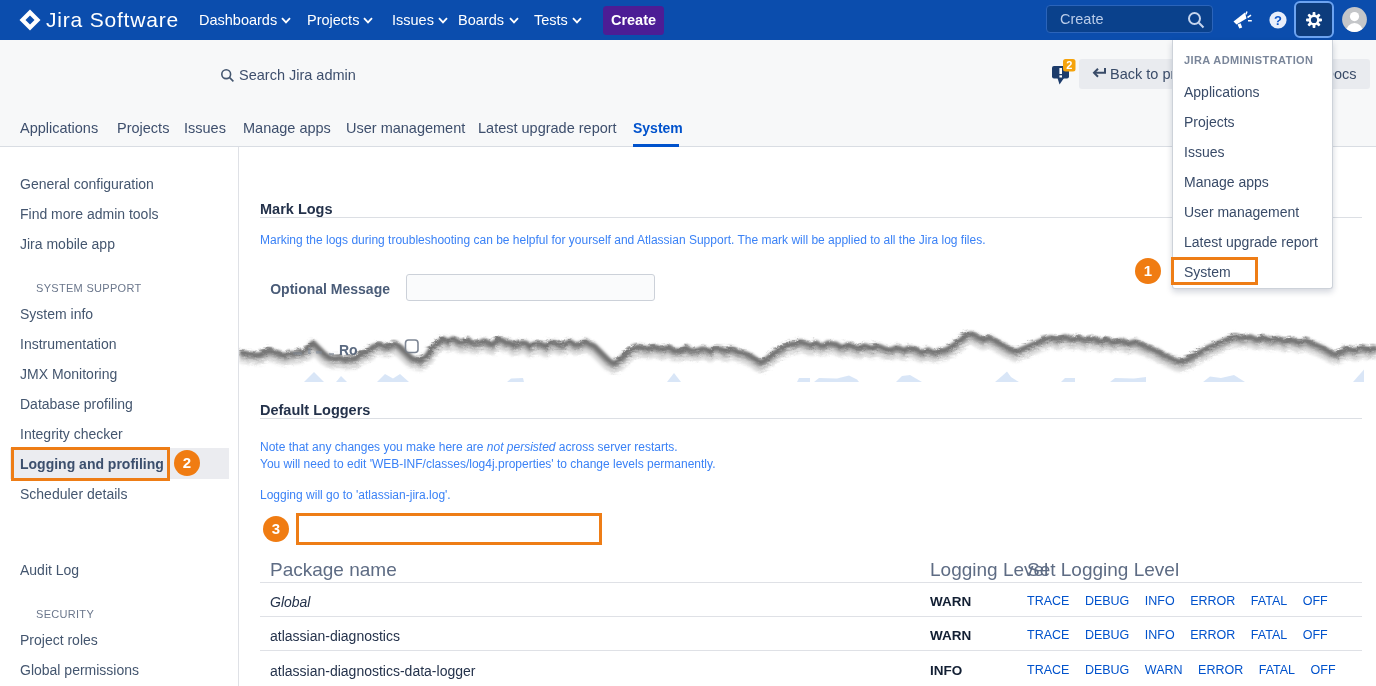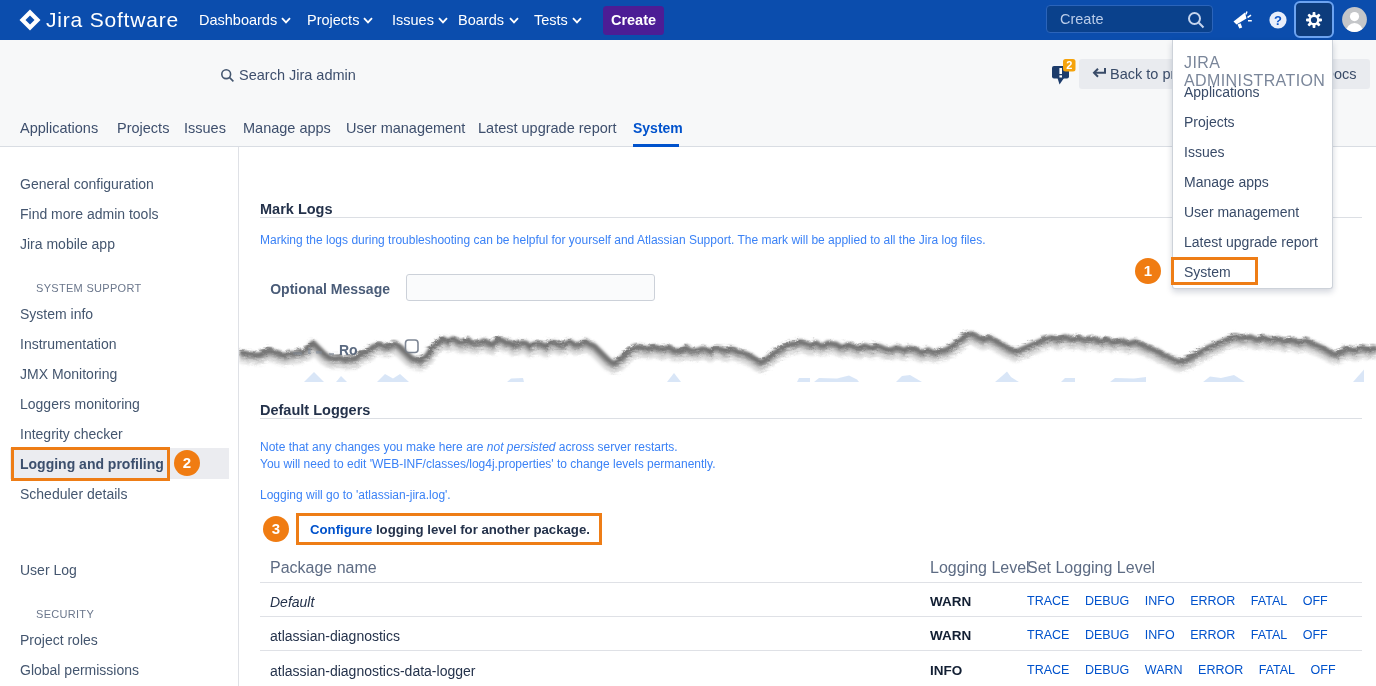--- a/index.html
+++ b/index.html
@@ -45,21 +45,21 @@
   .obox { position:absolute; border:3px solid #ee7d16; }
   .ocirc { position:absolute; width:26px; height:26px; border-radius:50%; background:#f07c12;
     color:#fff; font-size:15px; font-weight:bold; text-align:center; line-height:26px; }
 
   
   #dd { position:absolute; left:1172px; top:40px; width:161px; height:249px; background:#fff;
     border:1px solid #cdd2d9; border-top:none; border-radius:0 0 3px 3px; box-shadow:0 3px 6px rgba(9,30,66,0.18); }
   .dditem { position:absolute; left:11px; font-size:14px; color:#394b68; }
 
   
-  .th { position:absolute; font-size:16px; color:#5e6c84; }
+  .th { position:absolute; font-size:19px; color:#5e6c84; }
   .tline { position:absolute; left:260px; width:1102px; height:1px; background:#dfe1e6; }
   .td { position:absolute; font-size:14px; color:#24324b; }
   .lvl { font-weight:bold; color:#121f33; font-size:13.5px; }
   .loglinks { position:absolute; display:flex; gap:15.5px; font-size:12.5px; color:#0052cc; }
 </style>
 </head>
 <body>
 <div id="page">
 
   <div id="nav">
@@ -163,28 +163,28 @@
   <div id="tabline"></div>
 
   <div id="side"></div>
   <div class="sitem" style="top:176px">General configuration</div>
   <div class="sitem" style="top:206px">Find more admin tools</div>
   <div class="sitem" style="top:236px">Jira mobile app</div>
   <div class="shead" style="top:282px">SYSTEM SUPPORT</div>
   <div class="sitem" style="top:306px">System info</div>
   <div class="sitem" style="top:336px">Instrumentation</div>
   <div class="sitem" style="top:366px">JMX Monitoring</div>
-  <div class="sitem" style="top:396px">Loggers monitoring</div>
+  <div class="sitem" style="top:396px">Database profiling</div>
   <div class="sitem" style="top:426px">Integrity checker</div>
   <div class="abs" style="left:10px;top:448px;width:219px;height:31px;background:#ebecf0"></div>
   <div class="sitem" style="top:456px;font-weight:bold;color:#3c4f6d">Logging and profiling</div>
   <div class="obox" style="left:11px;top:447px;width:159px;height:34px"></div>
   <div class="ocirc" style="left:174px;top:450px">2</div>
   <div class="sitem" style="top:486px">Scheduler details</div>
-  <div class="sitem" style="top:562px">User Log</div>
+  <div class="sitem" style="top:562px">Audit Log</div>
   <div class="shead" style="top:608px">SECURITY</div>
   <div class="sitem" style="top:632px">Project roles</div>
   <div class="sitem" style="top:662px">Global permissions</div>
 
   <div class="h3" style="top:201px">Mark Logs</div>
   <div class="rule" style="top:217px"></div>
   <div class="para" style="top:233px">Marking the logs during troubleshooting can be helpful for yourself and Atlassian Support. The mark will be applied to all the Jira log files.</div>
   <div class="abs" style="left:260px;top:281px;width:130px;text-align:right;font-size:14px;font-weight:bold;color:#4a5c78">Optional Message</div>
   <div class="abs" style="left:406px;top:274px;width:249px;height:27px;background:#fafbfc;border:1px solid #ccd1d9;border-radius:3px"></div>
 
@@ -233,27 +233,26 @@
   </svg>
 
   <div class="h3" style="top:402px">Default Loggers</div>
   <div class="rule" style="top:418px"></div>
   <div class="para" style="top:440px">Note that any changes you make here are <i>not persisted</i> across server restarts.</div>
   <div class="para" style="top:457px">You will need to edit 'WEB-INF/classes/log4j.properties' to change levels permanently.</div>
   <div class="para" style="top:488px">Logging will go to 'atlassian-jira.log'.</div>
 
   <div class="ocirc" style="left:263px;top:516px">3</div>
   <div class="obox" style="left:296px;top:513px;width:306px;height:32px"></div>
-  <div class="abs" style="left:310px;top:522px;font-size:13.2px;font-weight:bold;color:#24324b"><span class="link">Configure</span> logging level for another package.</div>
 
   <div class="th" style="left:270px;top:559px">Package name</div>
   <div class="th" style="left:930px;top:559px">Logging Level</div>
   <div class="th" style="left:1027px;top:559px">Set Logging Level</div>
   <div class="tline" style="top:582px"></div>
-  <div class="td" style="left:270px;top:594px;font-style:italic">Default</div>
+  <div class="td" style="left:270px;top:594px;font-style:italic">Global</div>
   <div class="td lvl" style="left:930px;top:594px">WARN</div>
   <div class="loglinks" style="left:1027px;top:594px">
       <span>TRACE</span>
       <span>DEBUG</span>
       <span>INFO</span>
       <span>ERROR</span>
       <span>FATAL</span>
       <span>OFF</span>
     </div>
   <div class="tline" style="top:616px"></div>
@@ -273,21 +272,21 @@
   <div class="loglinks" style="left:1027px;top:663px">
       <span>TRACE</span>
       <span>DEBUG</span>
       <span>WARN</span>
       <span>ERROR</span>
       <span>FATAL</span>
       <span>OFF</span>
     </div>
 
   <div id="dd">
-    <div class="abs" style="left:11px;top:14px;font-size:16px;font-weight:normal;color:#7a869a;letter-spacing:0.4px">JIRA ADMINISTRATION</div>
+    <div class="abs" style="left:11px;top:14px;font-size:11px;font-weight:bold;color:#7a869a;letter-spacing:0.4px">JIRA ADMINISTRATION</div>
     <div class="dditem" style="top:44px">Applications</div>
     <div class="dditem" style="top:74px">Projects</div>
     <div class="dditem" style="top:104px">Issues</div>
     <div class="dditem" style="top:134px">Manage apps</div>
     <div class="dditem" style="top:164px">User management</div>
     <div class="dditem" style="top:194px">Latest upgrade report</div>
     <div class="dditem" style="top:224px">System</div>
   </div>
   <div class="obox" style="left:1171px;top:257px;width:87px;height:28px"></div>
   <div class="ocirc" style="left:1135px;top:258px">1</div>

